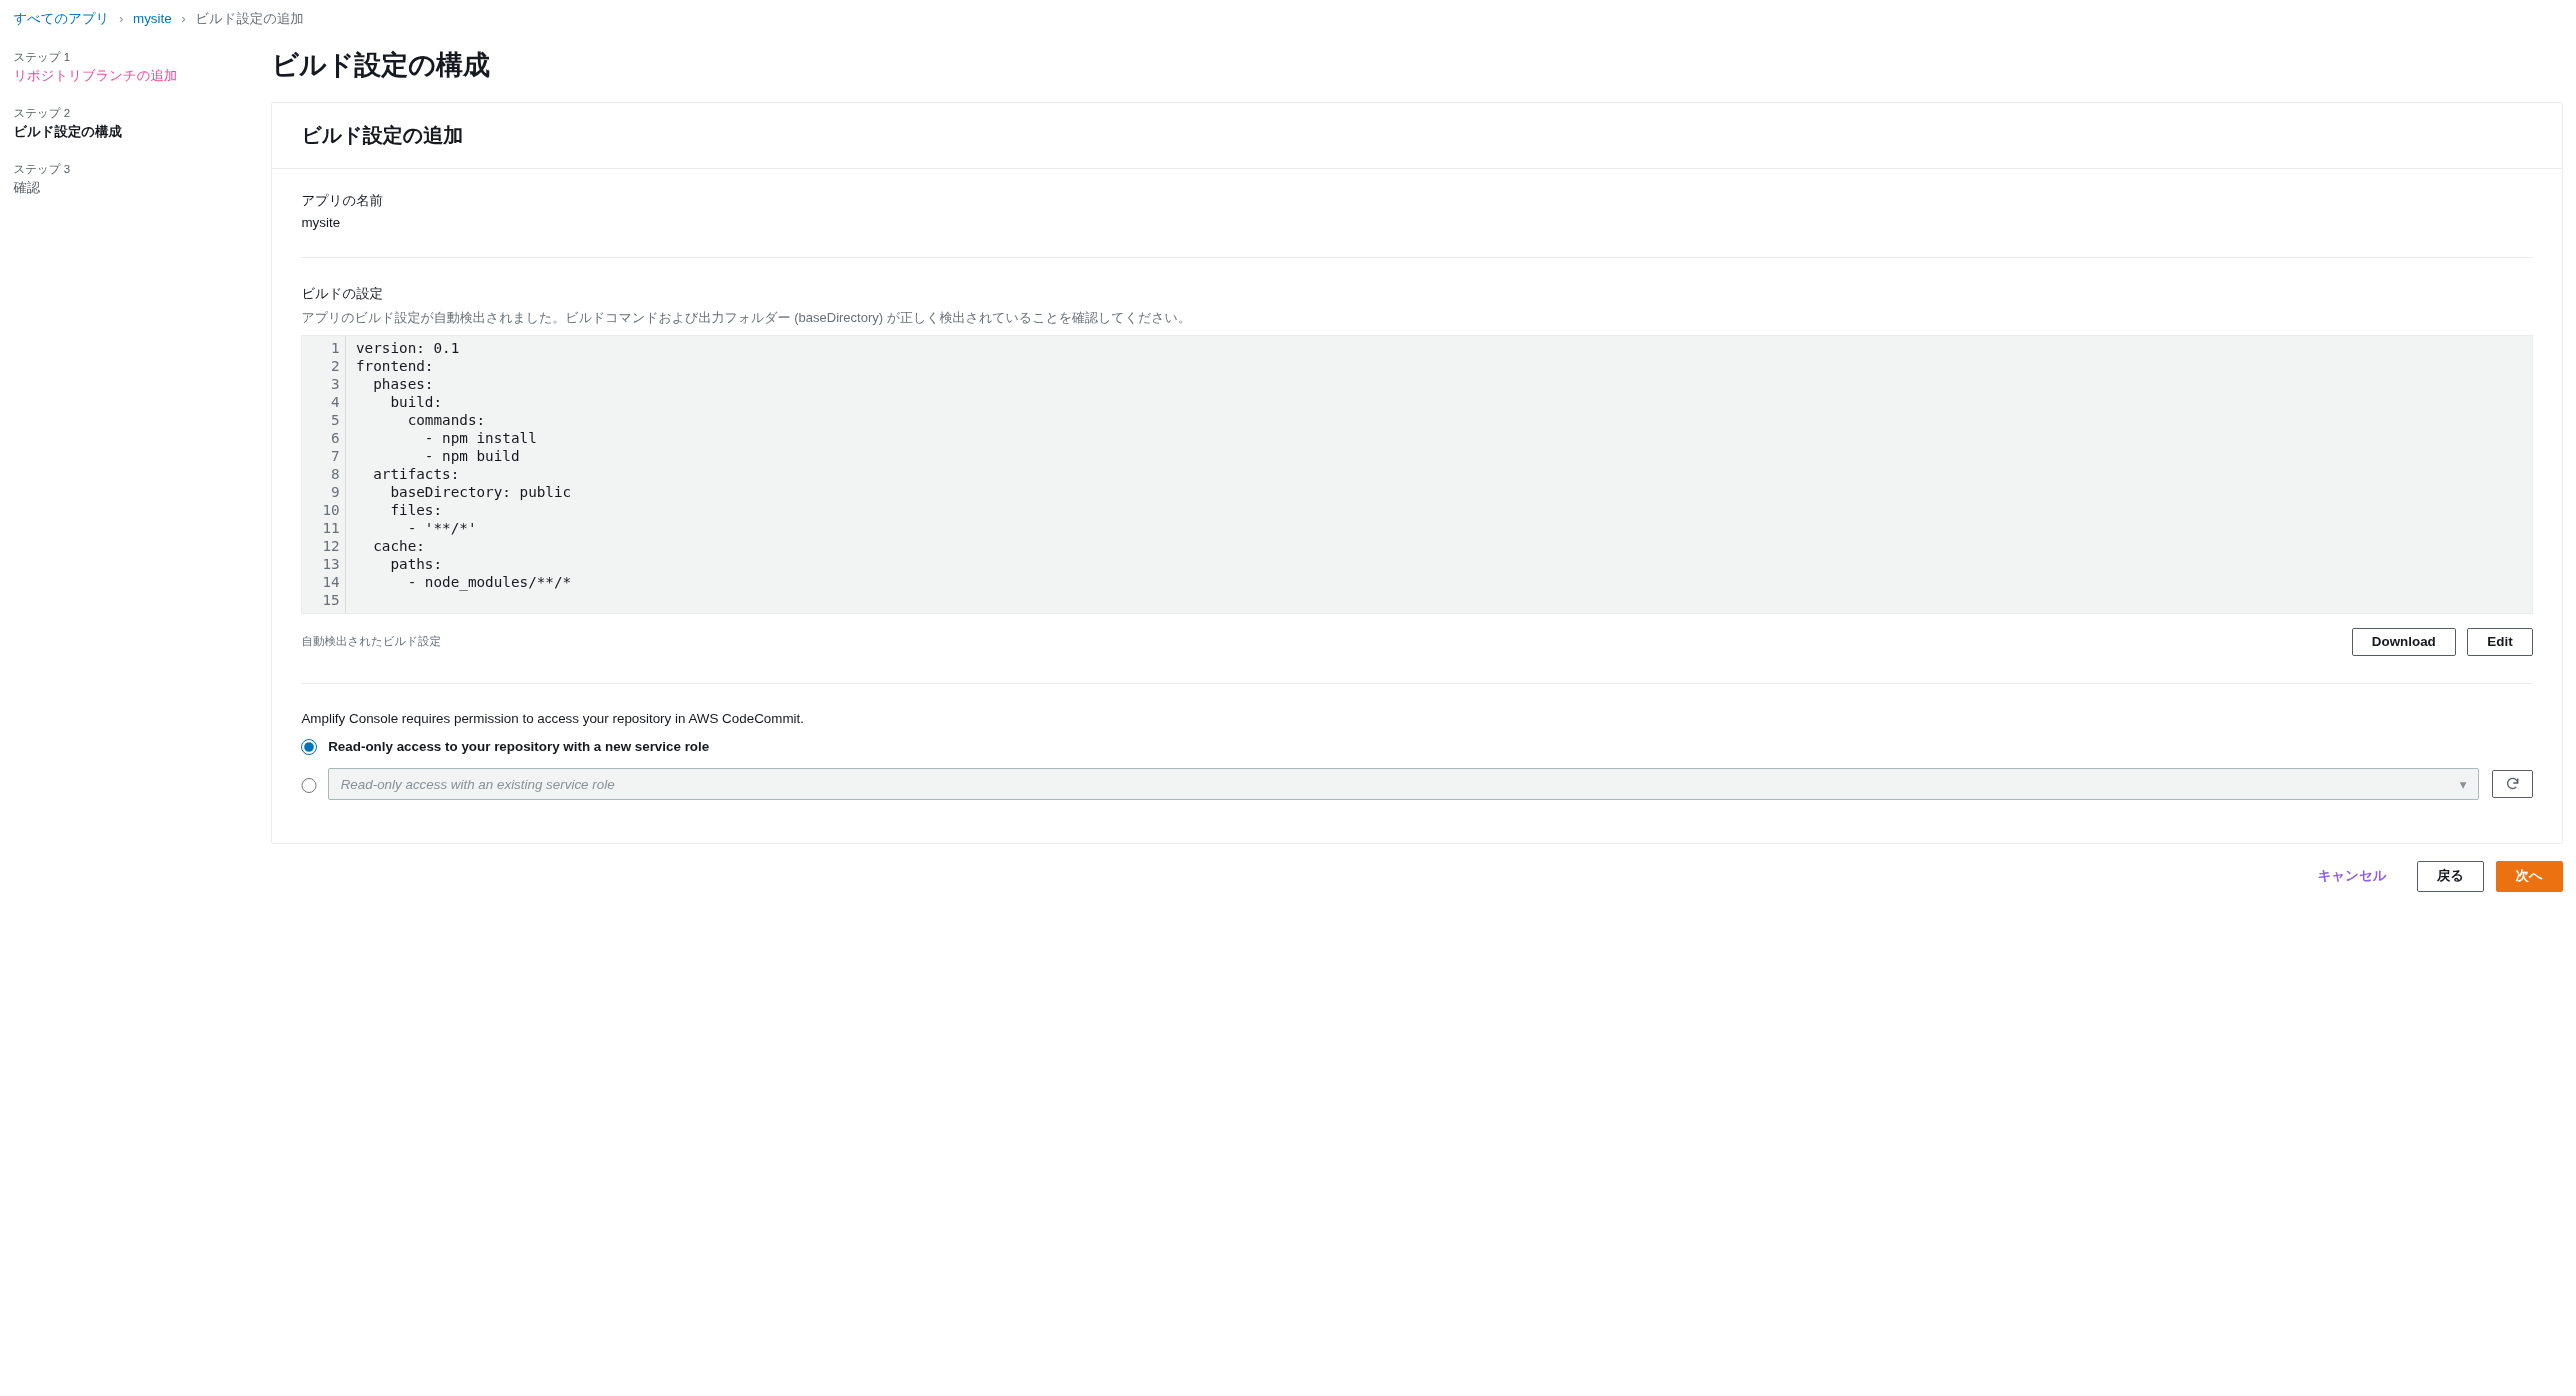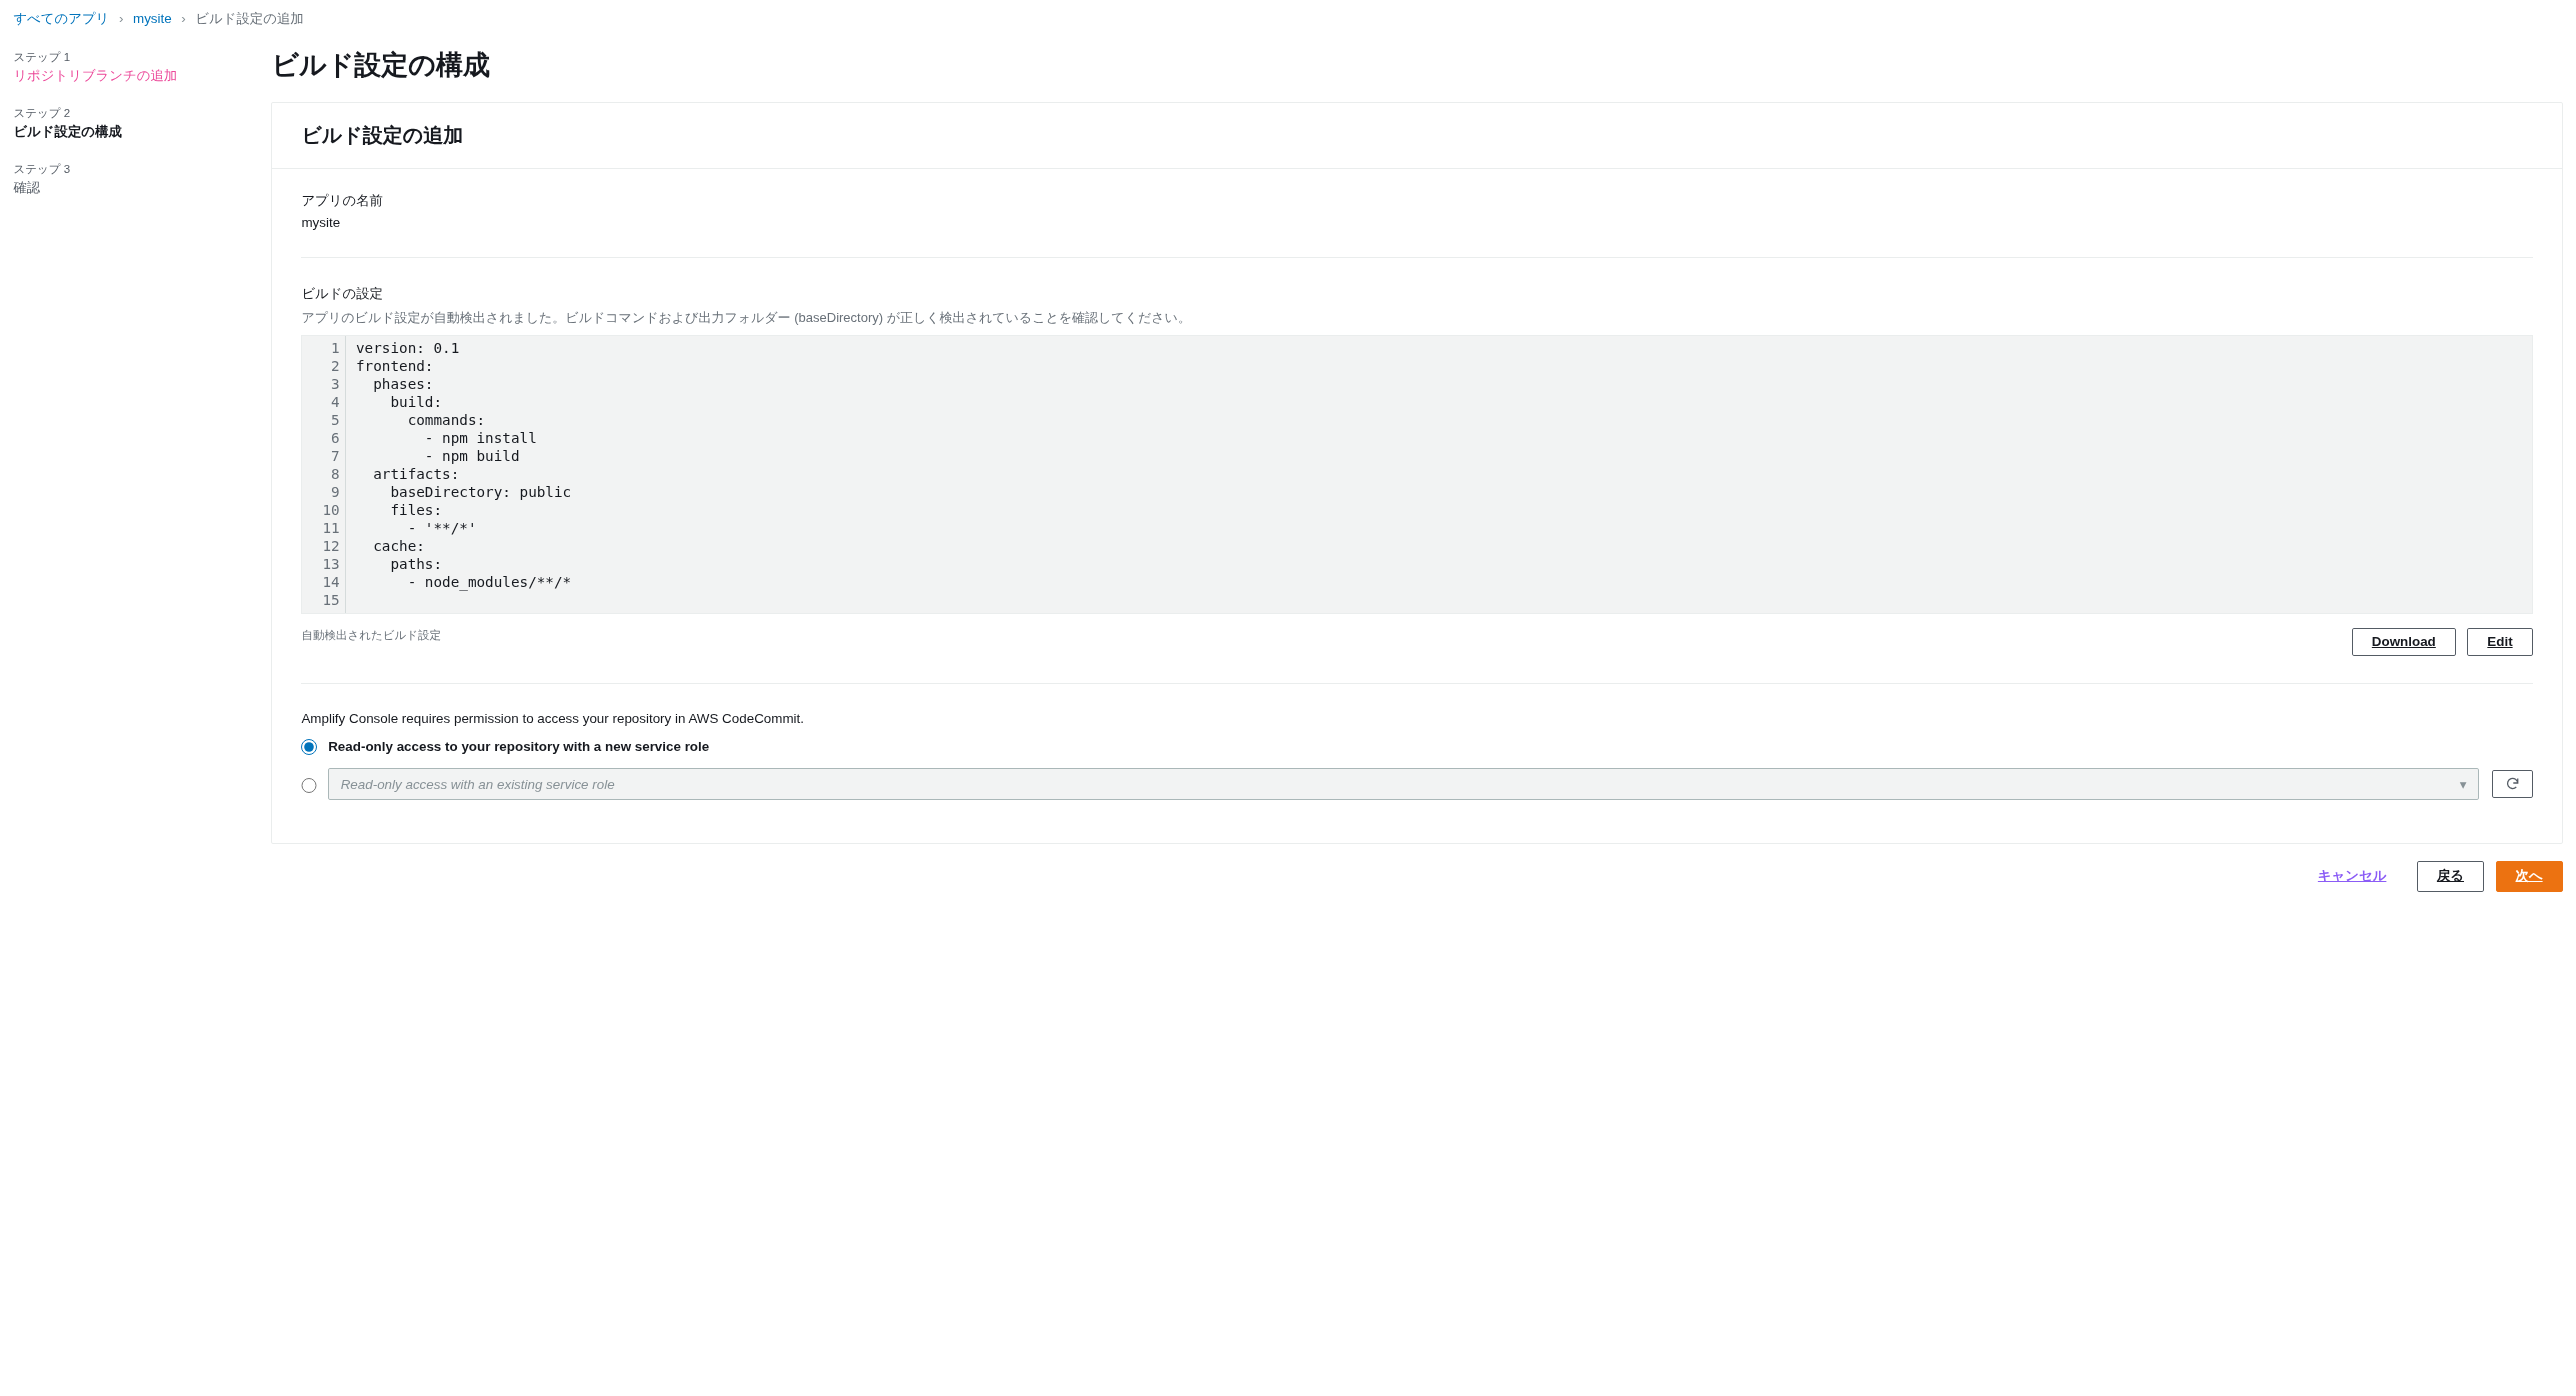--- a/index.html
+++ b/index.html
@@ -80,35 +80,35 @@
   .code {
     padding: 3.8px 9.6px;
     white-space: pre;
     color: #16191f;
     flex: 1;
   }
   .code div { height: 18px; }
 
   .editor-footer {
     display: flex;
+    align-items: center;
     justify-content: space-between;
     margin-top: 13.4px;
   }
   .muted-label { font-size: 11.5px; color: #687078; }
   .btn-row { display: flex; gap: 11.5px; }
   .btn {
     border: 1px solid #545b64;
     background: #fff;
     color: #16191f;
     font-weight: 700;
     font-size: 13.4px;
     padding: 5.7px 19px;
     border-radius: 1.9px;
     cursor: pointer;
-    text-decoration: underline;
   }
   .btn.primary {
     background: #ec7211;
     border-color: #ec7211;
     color: #fff;
   }
   .btn.ghost {
     border: none;
     background: transparent;
     color: #8b5cf6;

